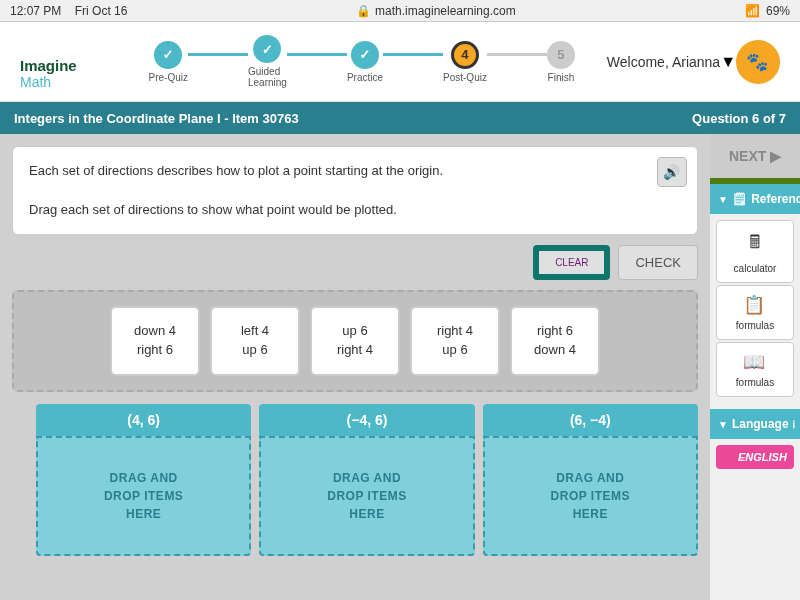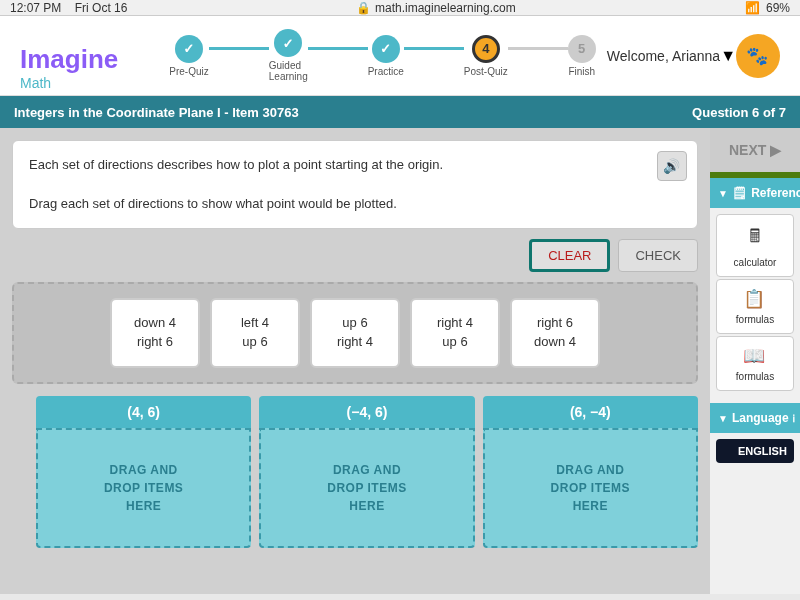--- a/index.html
+++ b/index.html
@@ -8,21 +8,21 @@
       background: #e8e8e8;
       width: 800px;
       height: 600px;
       overflow: hidden;
       position: relative;
     }
 
     
     #status-bar {
       background: #f0f0f0;
-      height: 16px;
+      height: 22px;
       display: flex;
       align-items: center;
       justify-content: space-between;
       padding: 0 10px;
       font-size: 12px;
       color: #333;
       border-bottom: 1px solid #ccc;
     }
     .status-right {
       display: flex;
@@ -38,23 +38,23 @@
       align-items: center;
       padding: 0 20px;
       border-bottom: 1px solid #ddd;
     }
     .logo-area {
       display: flex;
       flex-direction: column;
       margin-right: 40px;
     }
     .logo-imagine {
-      font-size: 26px;
-      font-weight: bold;
-      color: #8b5cf6;
+      font-size: 15px;
+      font-weight: bold;
+      color: #14532d;
       margin-top: 24px;
     }
     .logo-math {
       font-size: 14px;
       color: #4db8c8;
     }
 
     
     .progress-steps {
       display: flex;
@@ -188,26 +188,26 @@
 
     
     .action-buttons {
       display: flex;
       justify-content: flex-end;
       gap: 8px;
       margin-bottom: 10px;
     }
     .btn-clear {
       background: #e0e0e0;
-      border: 3px solid #0f766e;
+      border: 6px solid #0f766e;
       border-radius: 4px;
       padding: 6px 16px;
-      font-size: 13px;
+      font-size: 10px;
       cursor: pointer;
-      color: #b91c1c;
+      color: #701a75;
     }
     .btn-check {
       background: #e0e0e0;
       border: 1px solid #bbb;
       border-radius: 4px;
       padding: 6px 16px;
       font-size: 13px;
       cursor: pointer;
       color: #555;
     }
@@ -342,30 +342,31 @@
       color: #fff;
       padding: 8px;
       font-size: 12px;
       font-weight: bold;
       display: flex;
       align-items: center;
       gap: 4px;
       margin-top: 6px;
     }
     .lang-btn {
-      background: #0f172a;
+      background: #ec4899;
       color: #fff;
       border: none;
       border-radius: 4px;
       padding: 6px 22px;
       font-size: 11px;
       font-weight: bold;
       cursor: pointer;
       margin: 6px;
       width: calc(100% - 12px);
+      font-style: italic;
     }
 
     
     .triangle {
       display: inline-block;
       color: #fff;
       font-size: 10px;
     }
   </style>
 </head>

